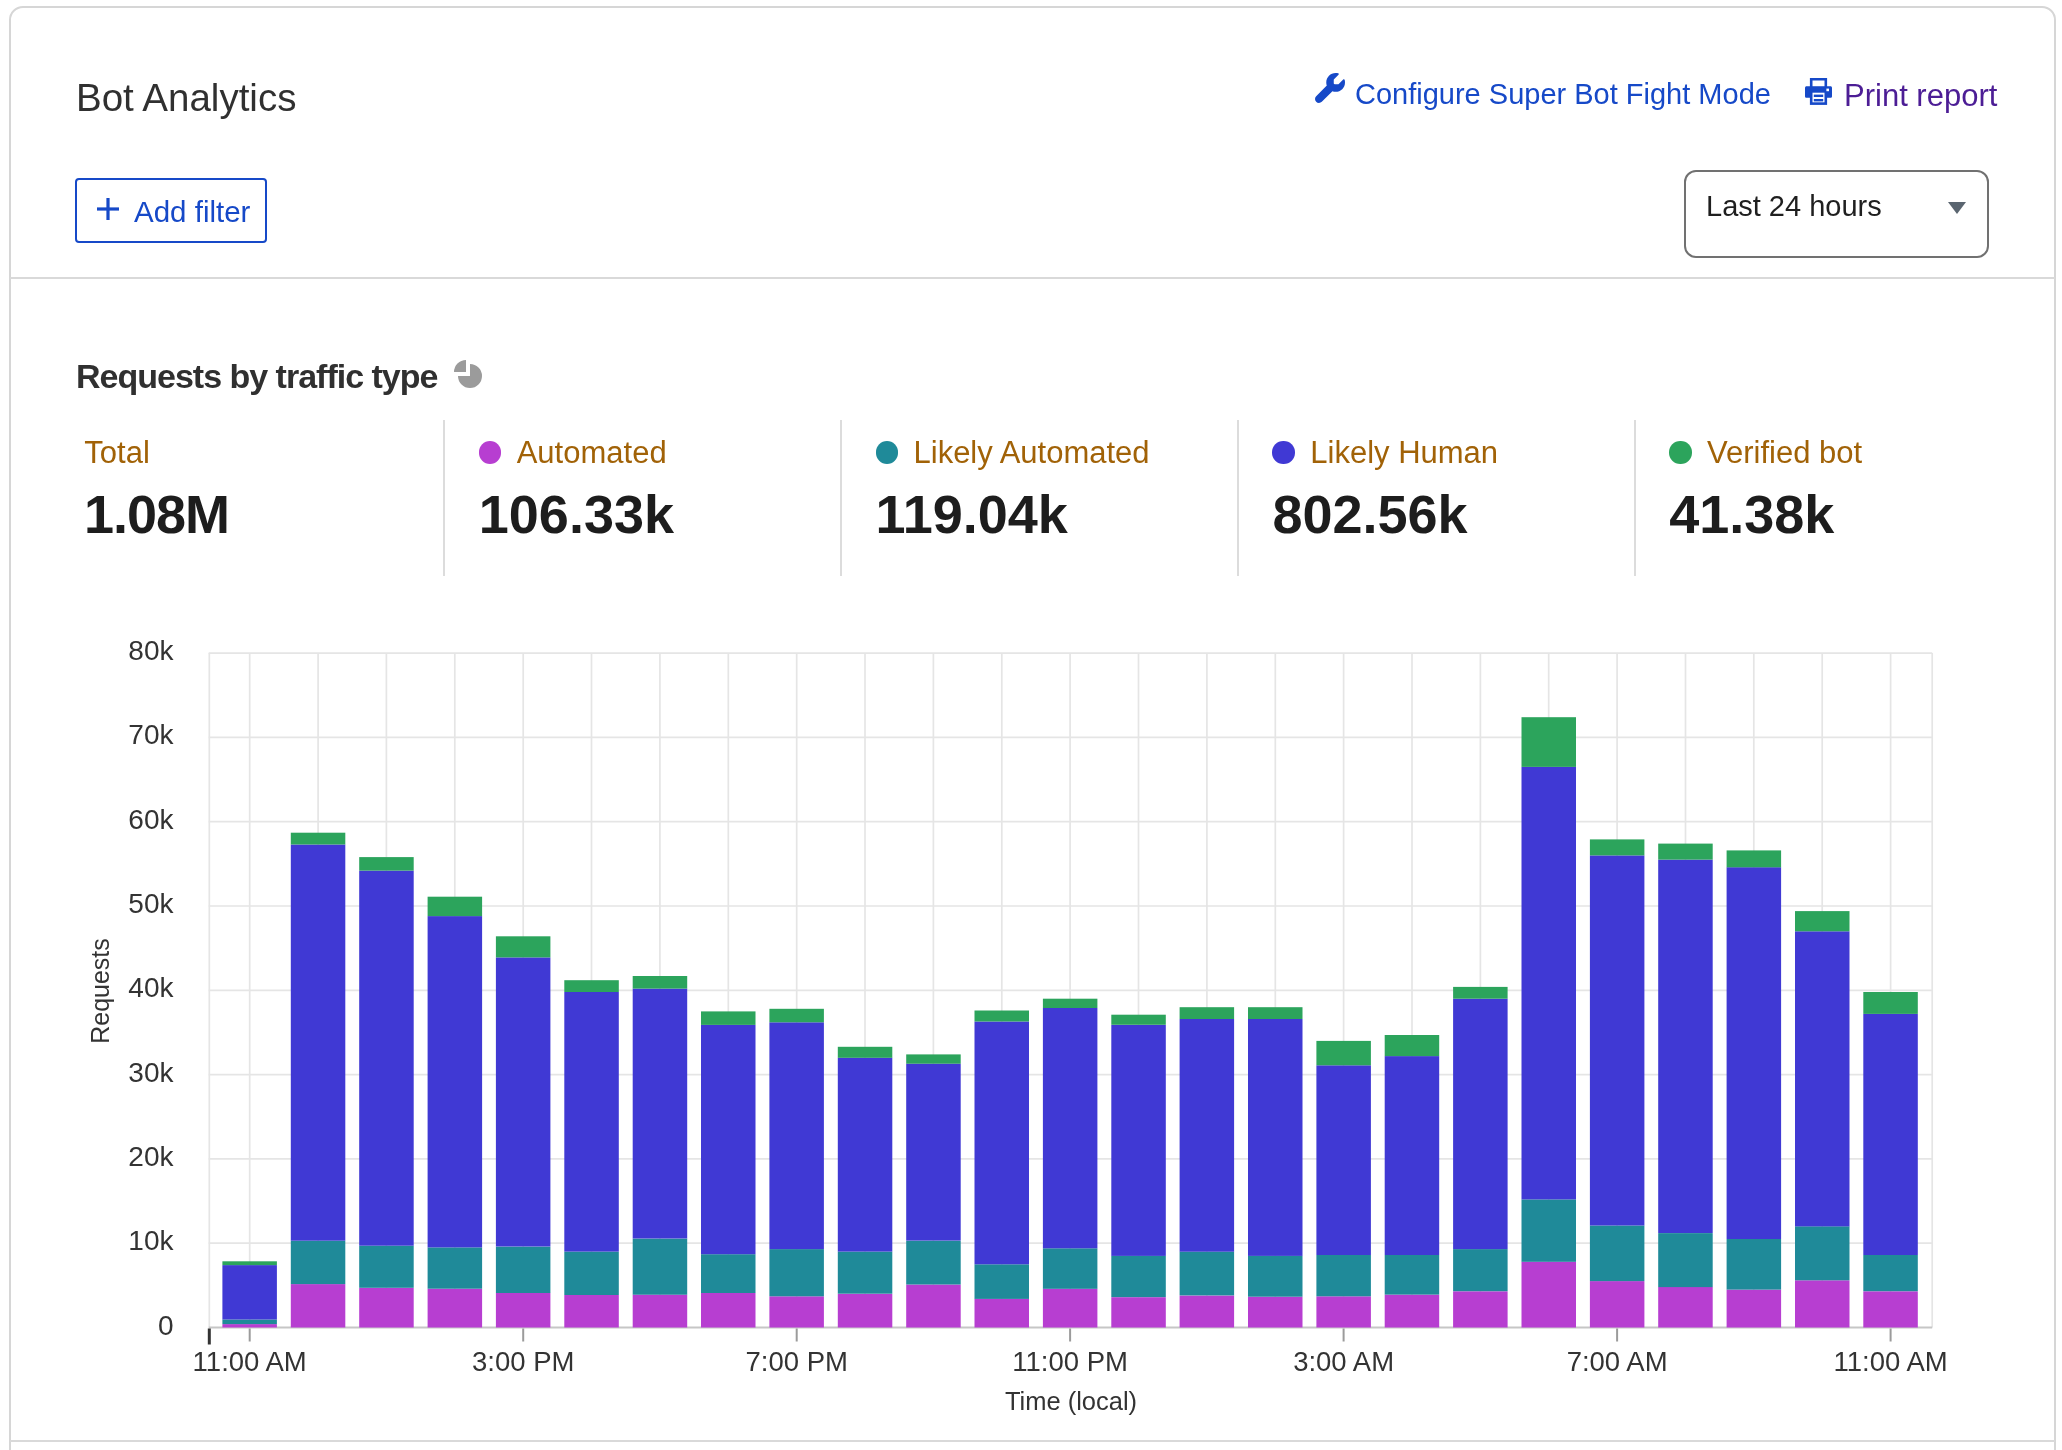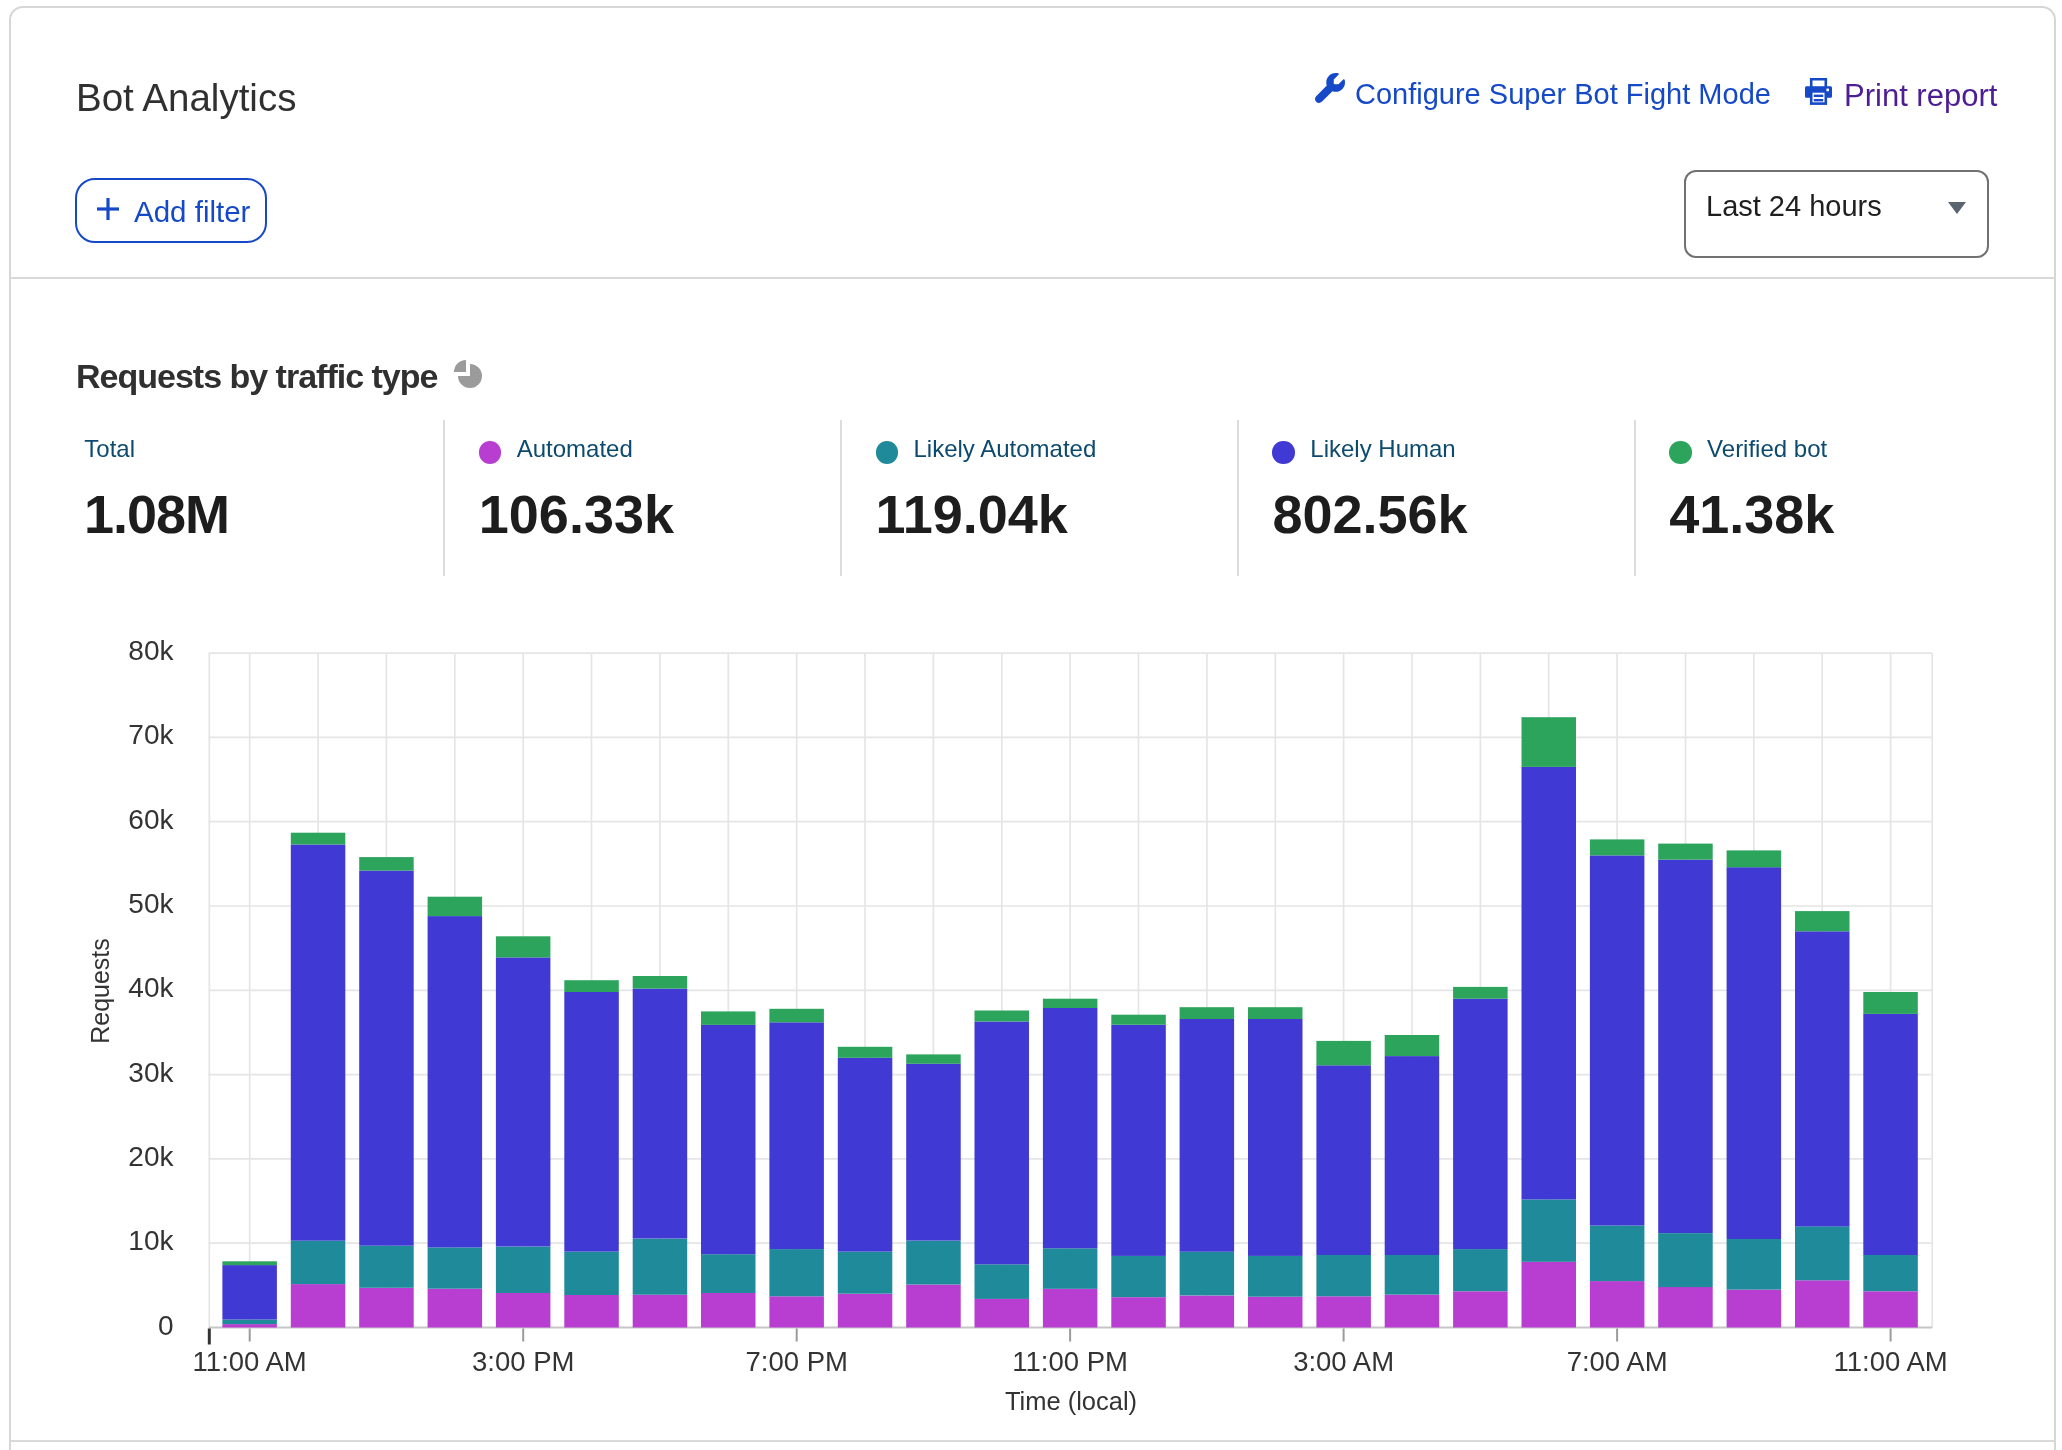--- a/index.html
+++ b/index.html
@@ -1,19 +1,19 @@
 <!DOCTYPE html>
 <html><head>
 <meta charset="utf-8">
 <style>
 * { margin:0; padding:0; box-sizing:border-box; }
 html,body { width:2062px; height:1450px; background:#fff;
   font-family:"Liberation Sans", sans-serif; position:relative; overflow:hidden; }
 .abs { position:absolute; }
-.slab { position:absolute; top:437px; font-size:24px; color:#0c4a6e; line-height:1; }
+.slab { position:absolute; top:437px; font-size:31px; color:#a16207; line-height:1; }
 .sval { position:absolute; top:487.3px; font-size:54px; font-weight:700; color:#1d1d1d; line-height:1; }
 </style>
 </head>
 <body>
 
 <div class="abs" style="left:9px;top:6px;width:2047px;height:1480px;border:2px solid #d6d6d6;border-radius:14px"></div>
 
 <div class="abs" style="left:76px;top:78.6px;font-size:38.5px;font-weight:400;color:#303030;line-height:1">Bot Analytics</div>
 <svg width="30" height="30" viewBox="0 0 512 512" style="position:absolute;left:1315px;top:73px">
     <path fill="#1649c8" d="M352 320c88.4 0 160-71.6 160-160c0-15.3-2.2-30.1-6.2-44.2c-3.1-10.8-16.4-13.2-24.3-5.3l-76.8 76.8c-3 3-7.1 4.7-11.3 4.7H336c-8.8 0-16-7.2-16-16V118.6c0-4.2 1.7-8.3 4.7-11.3l76.8-76.8c7.9-7.9 5.4-21.2-5.3-24.3C382.1 2.2 367.3 0 352 0C263.6 0 192 71.6 192 160c0 19.1 3.4 37.5 9.5 54.5L19.9 396.1C7.2 408.8 0 426.1 0 444.1C0 481.6 30.4 512 67.9 512c18 0 35.3-7.2 48-19.9L297.5 310.5c17 6.2 35.4 9.5 54.5 9.5z"></path>
@@ -22,21 +22,21 @@
 <svg width="29" height="28" viewBox="0 0 29 28" style="position:absolute;left:1804px;top:78px">
     <rect x="7.2" y="1.2" width="14.6" height="9" fill="none" stroke="#1649c8" stroke-width="2.6"></rect>
     <path fill="#1649c8" d="M2.6 8.2h23.8c1 0 1.6.7 1.6 1.6v8.4c0 1-.7 1.6-1.6 1.6H2.6c-1 0-1.6-.7-1.6-1.6V9.8c0-.9.7-1.6 1.6-1.6z"></path>
     <rect x="7.2" y="13.4" width="14.6" height="12.2" fill="#fff" stroke="#1649c8" stroke-width="2.6"></rect>
     <rect x="9.8" y="16.6" width="9.4" height="2.4" fill="#1649c8"></rect>
     <rect x="9.8" y="21" width="9.4" height="2.4" fill="#1649c8"></rect>
     <rect x="22.4" y="10.6" width="2.6" height="2.6" fill="#fff"></rect>
   </svg>
 <div class="abs" style="left:1844px;top:79.9px;font-size:31px;color:#4c1d95;line-height:1">Print report</div>
 
-<div class="abs" style="left:75px;top:178px;width:192px;height:65px;border:2px solid #1649c8;border-radius:20px">
+<div class="abs" style="left:75px;top:178px;width:192px;height:65px;border:2px solid #1649c8;border-radius:4px">
   <div style="position:absolute;left:20px;top:17.5px"><svg width="22" height="22" viewBox="0 0 22 22">
         <rect x="9.4" y="0" width="3.2" height="22" fill="#1649c8"></rect>
         <rect x="0" y="9.4" width="22" height="3.2" fill="#1649c8"></rect>
       </svg></div>
   <div style="position:absolute;left:57px;top:16.5px;font-size:29.5px;color:#1649c8;line-height:1">Add filter</div>
 </div>
 
 <div class="abs" style="left:1684px;top:170px;width:305px;height:88px;border:2px solid #717171;border-radius:12px">
   <div style="position:absolute;left:20px;top:20px;font-size:29px;color:#1f1f1f;line-height:1">Last 24 hours</div>
   <svg width="18" height="12" viewBox="0 0 18 12" style="position:absolute;right:21px;top:30px">

